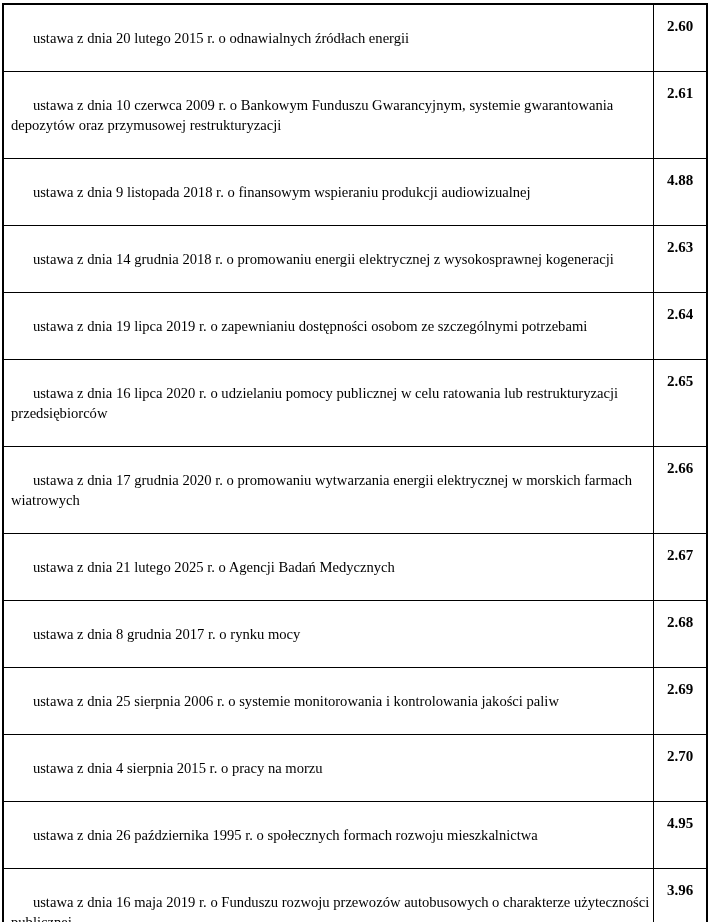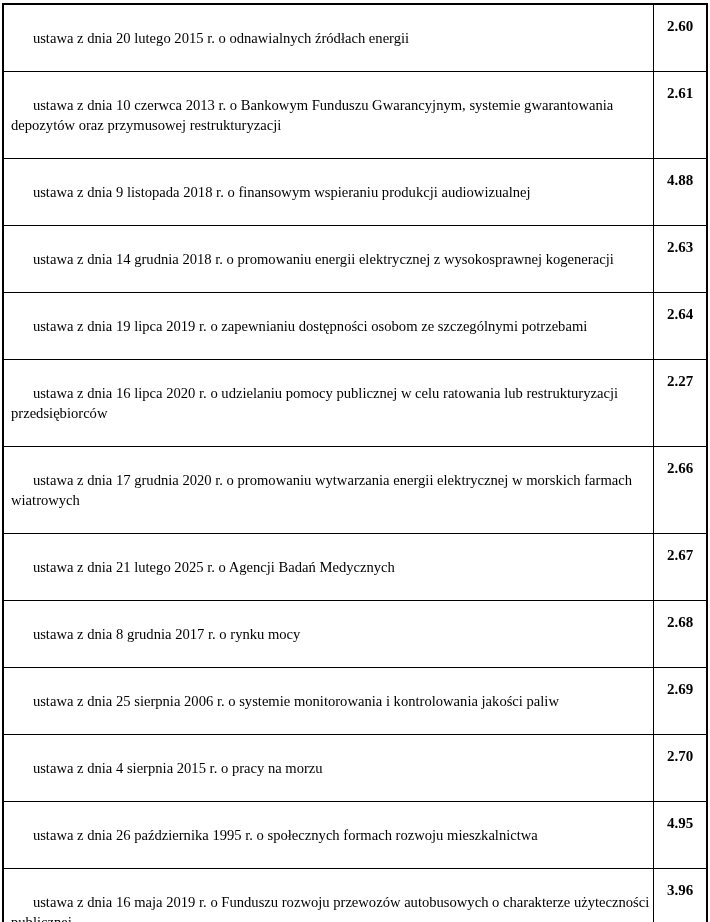--- a/index.html
+++ b/index.html
@@ -54,21 +54,21 @@
     <td class="law-cell">
       <span>ustawa z dnia 20 lutego 2015 r. o odnawialnych źródłach energii</span>
     </td>
     <td class="code-cell">
       <span>2.60</span>
     </td>
   </tr>
 
   <tr>
     <td class="law-cell">
-      <span>ustawa z dnia 10 czerwca 2013 r. o Bankowym Funduszu Gwarancyjnym, systemie gwarantowania
+      <span>ustawa z dnia 10 czerwca 2009 r. o Bankowym Funduszu Gwarancyjnym, systemie gwarantowania
 depozytów oraz przymusowej restrukturyzacji</span>
     </td>
     <td class="code-cell">
       <span>2.61</span>
     </td>
   </tr>
 
   <tr>
     <td class="law-cell">
       <span>ustawa z dnia 9 listopada 2018 r. o finansowym wspieraniu produkcji audiowizualnej</span>
@@ -95,21 +95,21 @@
       <span>2.64</span>
     </td>
   </tr>
 
   <tr>
     <td class="law-cell">
       <span>ustawa z dnia 16 lipca 2020 r. o udzielaniu pomocy publicznej w celu ratowania lub restrukturyzacji
 przedsiębiorców</span>
     </td>
     <td class="code-cell">
-      <span>2.27</span>
+      <span>2.65</span>
     </td>
   </tr>
 
   <tr>
     <td class="law-cell">
       <span>ustawa z dnia 17 grudnia 2020 r. o promowaniu wytwarzania energii elektrycznej w morskich farmach
 wiatrowych</span>
     </td>
     <td class="code-cell">
       <span>2.66</span>

